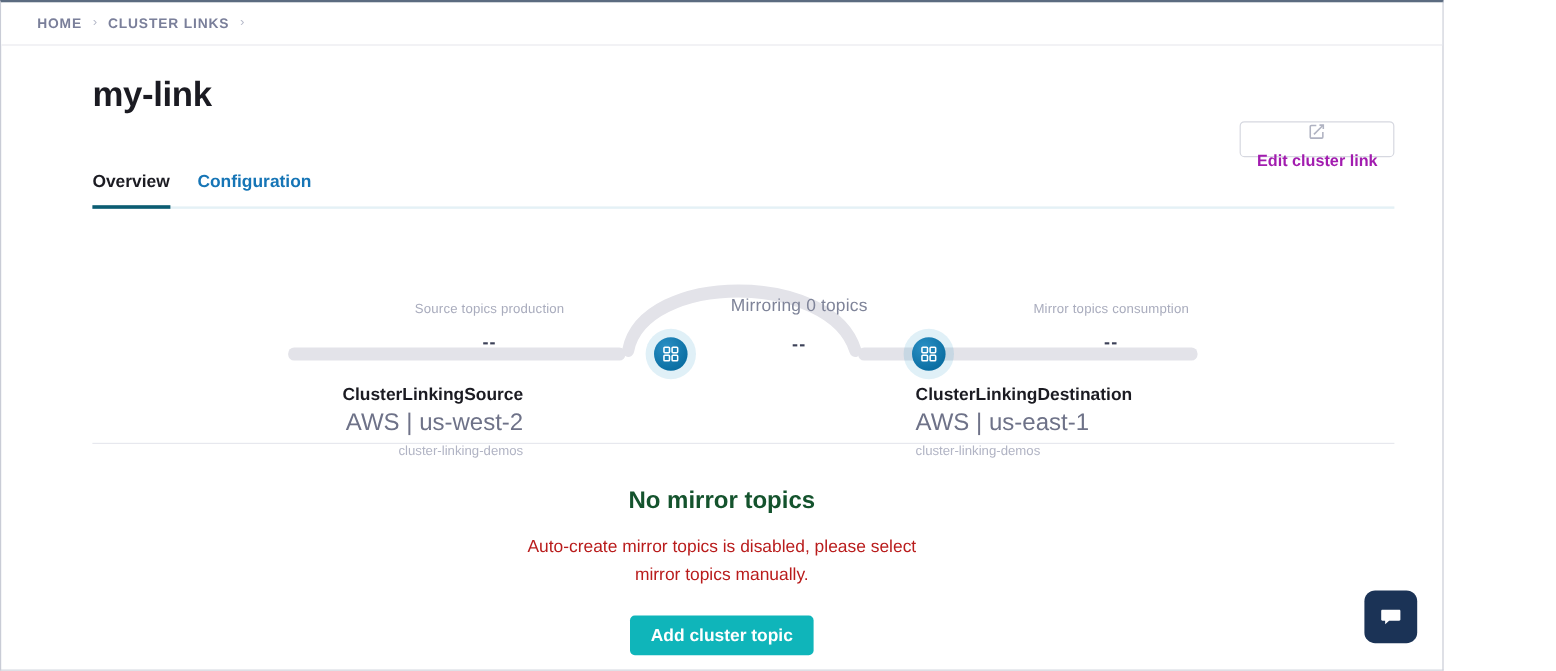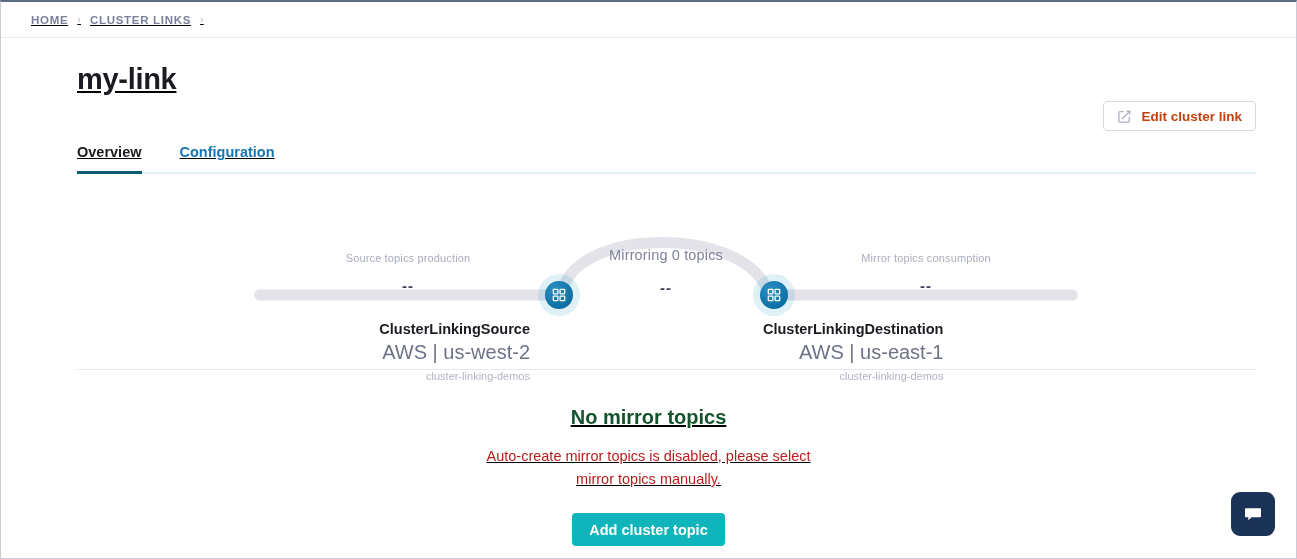--- a/index.html
+++ b/index.html
@@ -7,27 +7,26 @@
   html, body {
     width: 1297px;
     height: 559px;
     background: #ffffff;
     font-family: "Liberation Sans", sans-serif;
     overflow: hidden;
   }
 
   #page {
     position: relative;
-    width: 1297px;
+    width: 1203px;
     height: 559px;
     background: #ffffff;
     border: 1px solid #c9ccd6;
     border-top: 2px solid #5b6b80;
     overflow: hidden;
-    text-decoration: underline;
   }
 
   
   .breadcrumb-bar {
     height: 36px;
     display: flex;
     align-items: center;
     padding-left: 30px;
     border-bottom: 1px solid #e9eaee;
     background: #ffffff;
@@ -63,36 +62,37 @@
     right: 40px;
     top: 63px;
     display: flex;
     align-items: center;
     gap: 9px;
     height: 30px;
     padding: 0 13px;
     border: 1px solid #d6d8e0;
     border-radius: 4px;
     background: #ffffff;
-    color: #c2410c;
+    color: #a21caf;
     font-size: 13.5px;
     font-weight: 700;
     font-family: "Liberation Sans", sans-serif;
     cursor: default;
+    flex-direction: column;
   }
   .edit-btn svg { display: block; }
 
   
   .tabs-wrap {
     position: relative;
     margin: 36px 40px 0 76px;
   }
   .tabs {
     display: flex;
-    gap: 38px;
+    gap: 23px;
     position: relative;
     z-index: 2;
   }
   .tab {
     padding-bottom: 11px;
     font-size: 14.5px;
     font-weight: 700;
     cursor: pointer;
     background: none;
     border: none;
@@ -328,21 +328,21 @@
         </span>
       </div>
     </div>
 
     <div class="cluster-info src" style="right: 726px; top: 147px;">
       <div class="c-name">ClusterLinkingSource</div>
       <div class="c-provider">AWS | us-west-2</div>
       <div class="c-env">cluster-linking-demos</div>
     </div>
 
-    <div class="cluster-info dst" style="left: 686px; top: 147px; text-align: right;">
+    <div class="cluster-info dst" style="left: 686px; top: 147px;">
       <div class="c-name">ClusterLinkingDestination</div>
       <div class="c-provider">AWS | us-east-1</div>
       <div class="c-env">cluster-linking-demos</div>
     </div>
   </div>
 
   <div class="section-divider"></div>
 
   <div class="empty">
     <div class="empty-title">No mirror topics</div>

